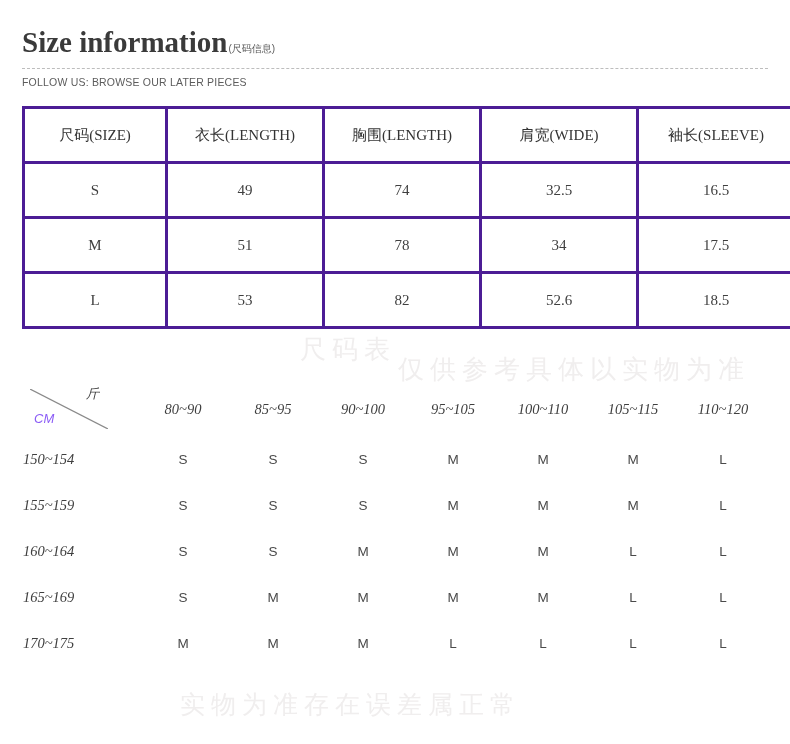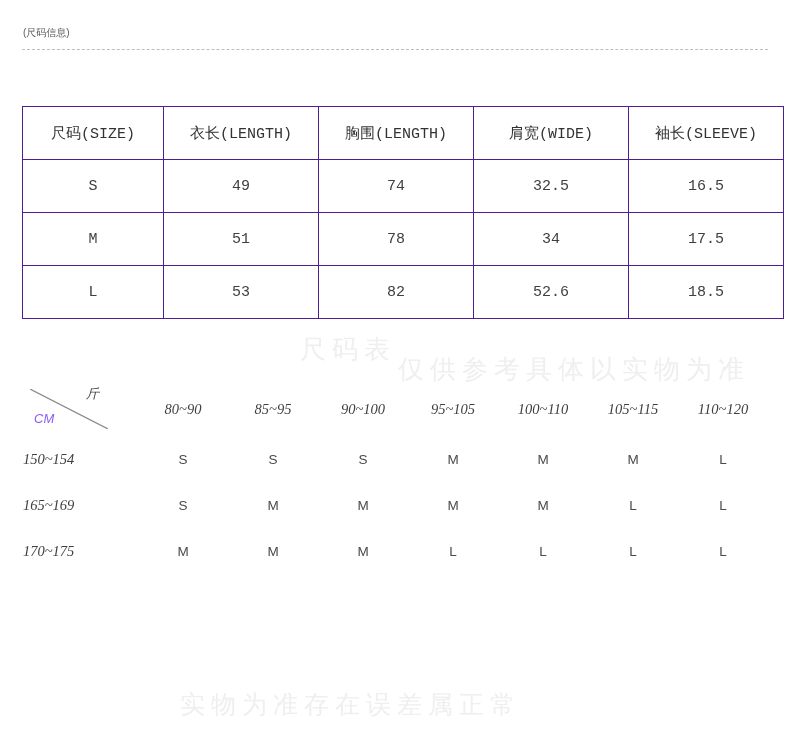--- a/index.html
+++ b/index.html
@@ -59,27 +59,27 @@
     left: 22px;
     top: 106px;
     width: 746px;
   }
   table.size-table {
     border-collapse: collapse;
     width: 746px;
     table-layout: fixed;
   }
   table.size-table td {
-    border: 1px solid #4c1d95;
+    border: 3px solid #4c1d95;
     height: 50px;
     text-align: center;
     vertical-align: middle;
     font-size: 15px;
     color: #3f3f3f;
-    font-family: Liberation Mono, monospace;
+    font-family: Liberation Serif, serif;
   }
   table.size-table tr.head td {
     font-size: 15px;
     color: #333333;
   }
   table.size-table td.c0 { width: 138px; }
   table.size-table td.c1 { width: 152px; }
   table.size-table td.c2 { width: 152px; }
   table.size-table td.c3 { width: 152px; }
   table.size-table td.c4 { width: 152px; }
@@ -171,23 +171,25 @@
     font-size: 13px;
     font-family: "Liberation Sans", sans-serif;
     color: #8b5cf6;
   }
 </style>
 </head>
 <body>
 
 <div class="header">
   <div class="title-row">
+    <span class="title-main">Size information</span>
     <span class="title-sub">(尺码信息)</span>
   </div>
   <div class="header-rule"></div>
+  <div class="follow">FOLLOW US: BROWSE OUR LATER PIECES</div>
 </div>
 
 <div class="size-table-wrap">
   <table class="size-table">
     <tbody>
         <tr class="head">
       <td class="c0">尺码(SIZE)</td>
       <td class="c1">衣长(LENGTH)</td>
       <td class="c2">胸围(LENGTH)</td>
       <td class="c3">肩宽(WIDE)</td>
@@ -248,20 +250,40 @@
       <td class="rowhead">150~154</td>
       <td class="cell">S</td>
       <td class="cell">S</td>
       <td class="cell">S</td>
       <td class="cell">M</td>
       <td class="cell">M</td>
       <td class="cell">M</td>
       <td class="cell">L</td>
     </tr>
     <tr>
+      <td class="rowhead">155~159</td>
+      <td class="cell">S</td>
+      <td class="cell">S</td>
+      <td class="cell">S</td>
+      <td class="cell">M</td>
+      <td class="cell">M</td>
+      <td class="cell">M</td>
+      <td class="cell">L</td>
+    </tr>
+    <tr>
+      <td class="rowhead">160~164</td>
+      <td class="cell">S</td>
+      <td class="cell">S</td>
+      <td class="cell">M</td>
+      <td class="cell">M</td>
+      <td class="cell">M</td>
+      <td class="cell">L</td>
+      <td class="cell">L</td>
+    </tr>
+    <tr>
       <td class="rowhead">165~169</td>
       <td class="cell">S</td>
       <td class="cell">M</td>
       <td class="cell">M</td>
       <td class="cell">M</td>
       <td class="cell">M</td>
       <td class="cell">L</td>
       <td class="cell">L</td>
     </tr>
     <tr>

